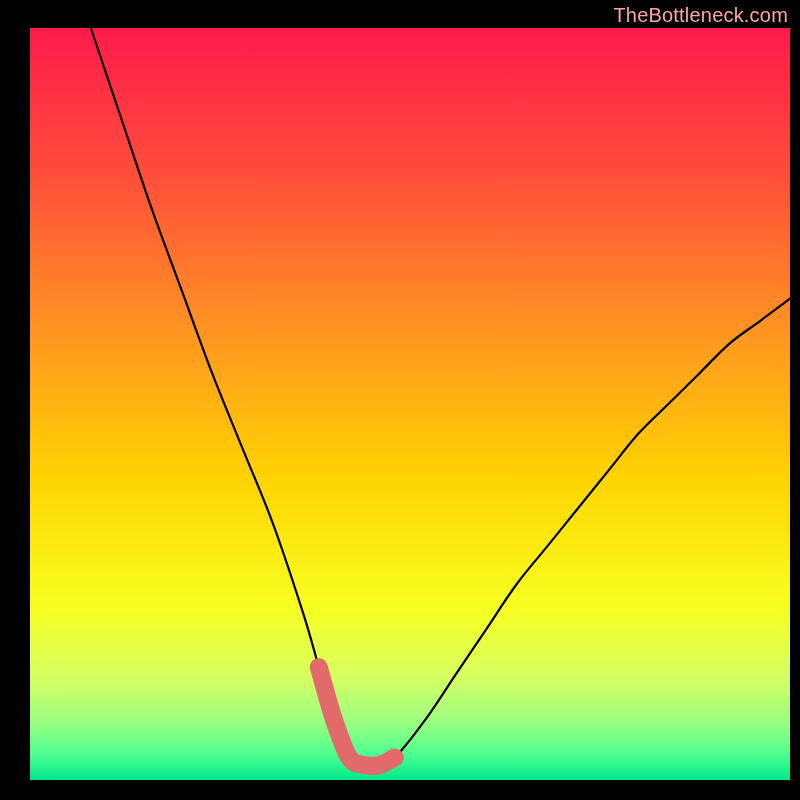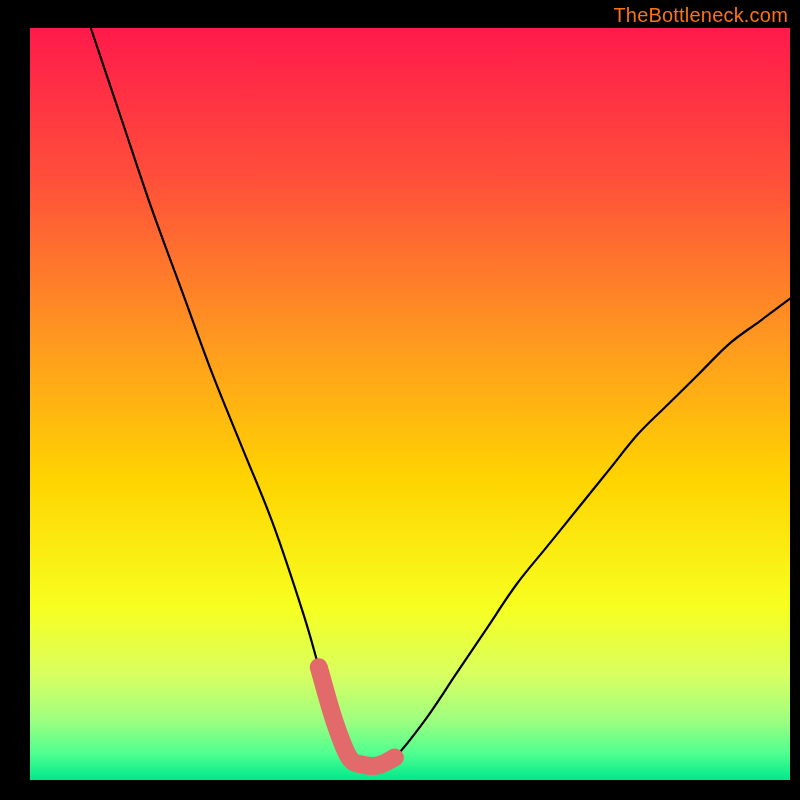--- a/index.html
+++ b/index.html
@@ -14,21 +14,21 @@
   .frame {
     position: relative;
     width: 800px;
     height: 800px;
     background: #000;
   }
   .watermark {
     position: absolute;
     top: 4px;
     right: 12px;
-    color: #f97316;
+    color: #fca5a5;
     font-size: 20px;
     font-weight: 500;
     letter-spacing: 0.2px;
     z-index: 10;
   }
   svg {
     position: absolute;
     top: 0;
     left: 0;
   }

